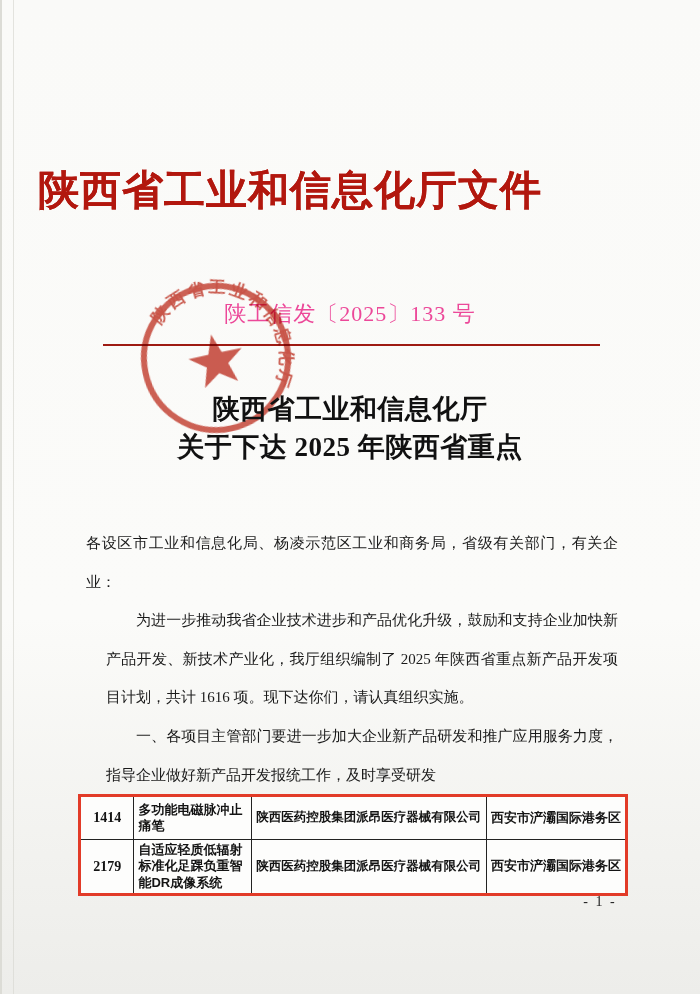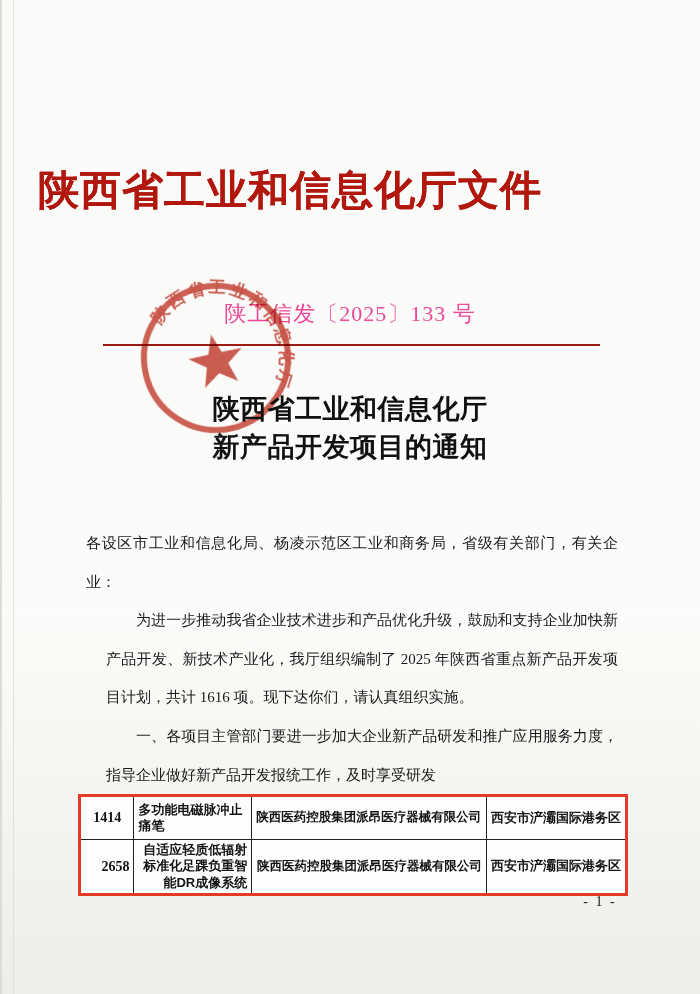--- a/index.html
+++ b/index.html
@@ -59,21 +59,21 @@
     font-family:"Liberation Sans","DejaVu Sans",sans-serif;
     font-weight:700;color:#141414;
   }
   table.annex td{
     border:1.5px solid #222;padding:2px 4px;vertical-align:middle;
     line-height:1.25;
   }
   table.annex tr td:first-child{border-left:none;border-radius:13px;}
   table.annex tr td:last-child{border-right:none;}
   table.annex tr:first-child td{border-top:none;}
-  table.annex tr:last-child td{border-bottom:none;text-align:right;}
+  table.annex tr:last-child td{border-bottom:none;}
   td.col-no{width:48px;text-align:center;font-size:14px;font-family:"Liberation Serif","DejaVu Serif",serif;font-weight:700;}
   td.col-product{width:128px;font-size:13px;}
   td.col-company{width:226px;font-size:12.5px;white-space:nowrap;margin-left:30px;}
   td.col-district{font-size:13px;white-space:nowrap;}
   tr.row-1 td{height:38px;}
   tr.row-2 td{height:42px;}
   .page-number{
     position:absolute;top:894px;left:560px;width:80px;text-align:center;
     font-size:14px;color:#222;letter-spacing:2px;
   }
@@ -96,40 +96,40 @@
   </defs>
   <circle cx="80" cy="80" r="72" fill="none" stroke="#c43c2e" stroke-width="6" opacity="0.92"></circle>
   <polygon points="80,56 86.8,75.2 107.2,75.4 90.9,87.6 96.9,107.1 80,95.4 63.1,107.1 69.1,87.6 52.8,75.4 73.2,75.2" fill="#c43c2e" opacity="0.95"></polygon>
   <text font-size="17" font-weight="700" fill="#c43c2e" letter-spacing="3" font-family="Liberation Serif, DejaVu Serif, serif" opacity="0.95">
     <textPath href="#sealArc" startOffset="4%">陕西省工业和信息化厅</textPath>
   </text>
 </svg>
 
 <div class="doc-title">
   <div>陕西省工业和信息化厅</div>
-  <div>新产品开发项目的通知</div>
+  <div>关于下达 2025 年陕西省重点</div>
 </div>
 
 <div class="body-text">
   <p>各设区市工业和信息化局、杨凌示范区工业和商务局，省级有关部门，有关企业：</p>
   <p class="indent">为进一步推动我省企业技术进步和产品优化升级，鼓励和支持企业加快新产品开发、新技术产业化，我厅组织编制了 2025 年陕西省重点新产品开发项目计划，共计 1616 项。现下达你们，请认真组织实施。</p>
   <p class="indent">一、各项目主管部门要进一步加大企业新产品研发和推广应用服务力度，指导企业做好新产品开发报统工作，及时享受研发</p>
 </div>
 
 <div class="annex-table-wrap">
   <table class="annex">
     <tbody>
         <tr class="row-1">
       <td class="col-no">1414</td>
       <td class="col-product">多功能电磁脉冲止痛笔</td>
       <td class="col-company">陕西医药控股集团派昂医疗器械有限公司</td>
       <td class="col-district">西安市浐灞国际港务区</td>
     </tr>
     <tr class="row-2">
-      <td class="col-no">2658</td>
+      <td class="col-no">2179</td>
       <td class="col-product">自适应轻质低辐射标准化足踝负重智能DR成像系统</td>
       <td class="col-company">陕西医药控股集团派昂医疗器械有限公司</td>
       <td class="col-district">西安市浐灞国际港务区</td>
     </tr>
   </tbody>
     </table>
 </div>
 
 <div class="page-number">- 1 -</div>
 

